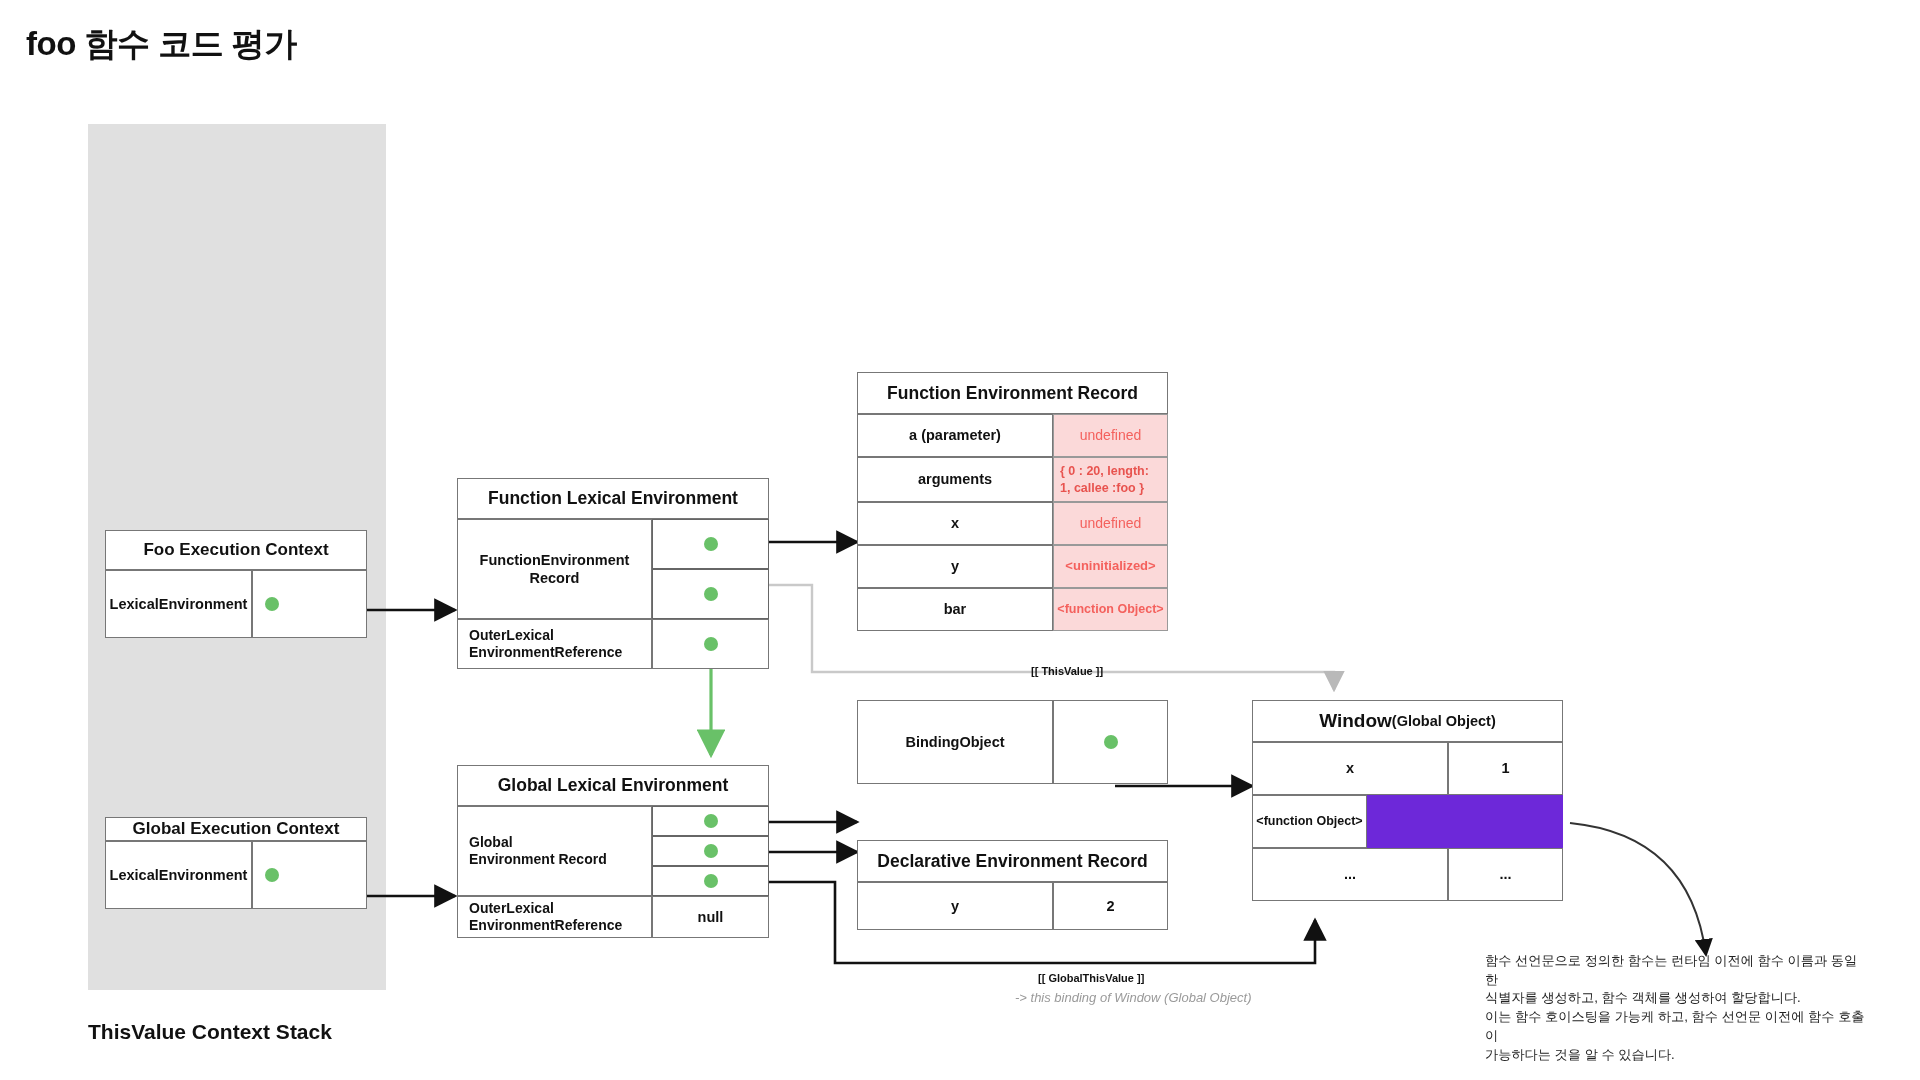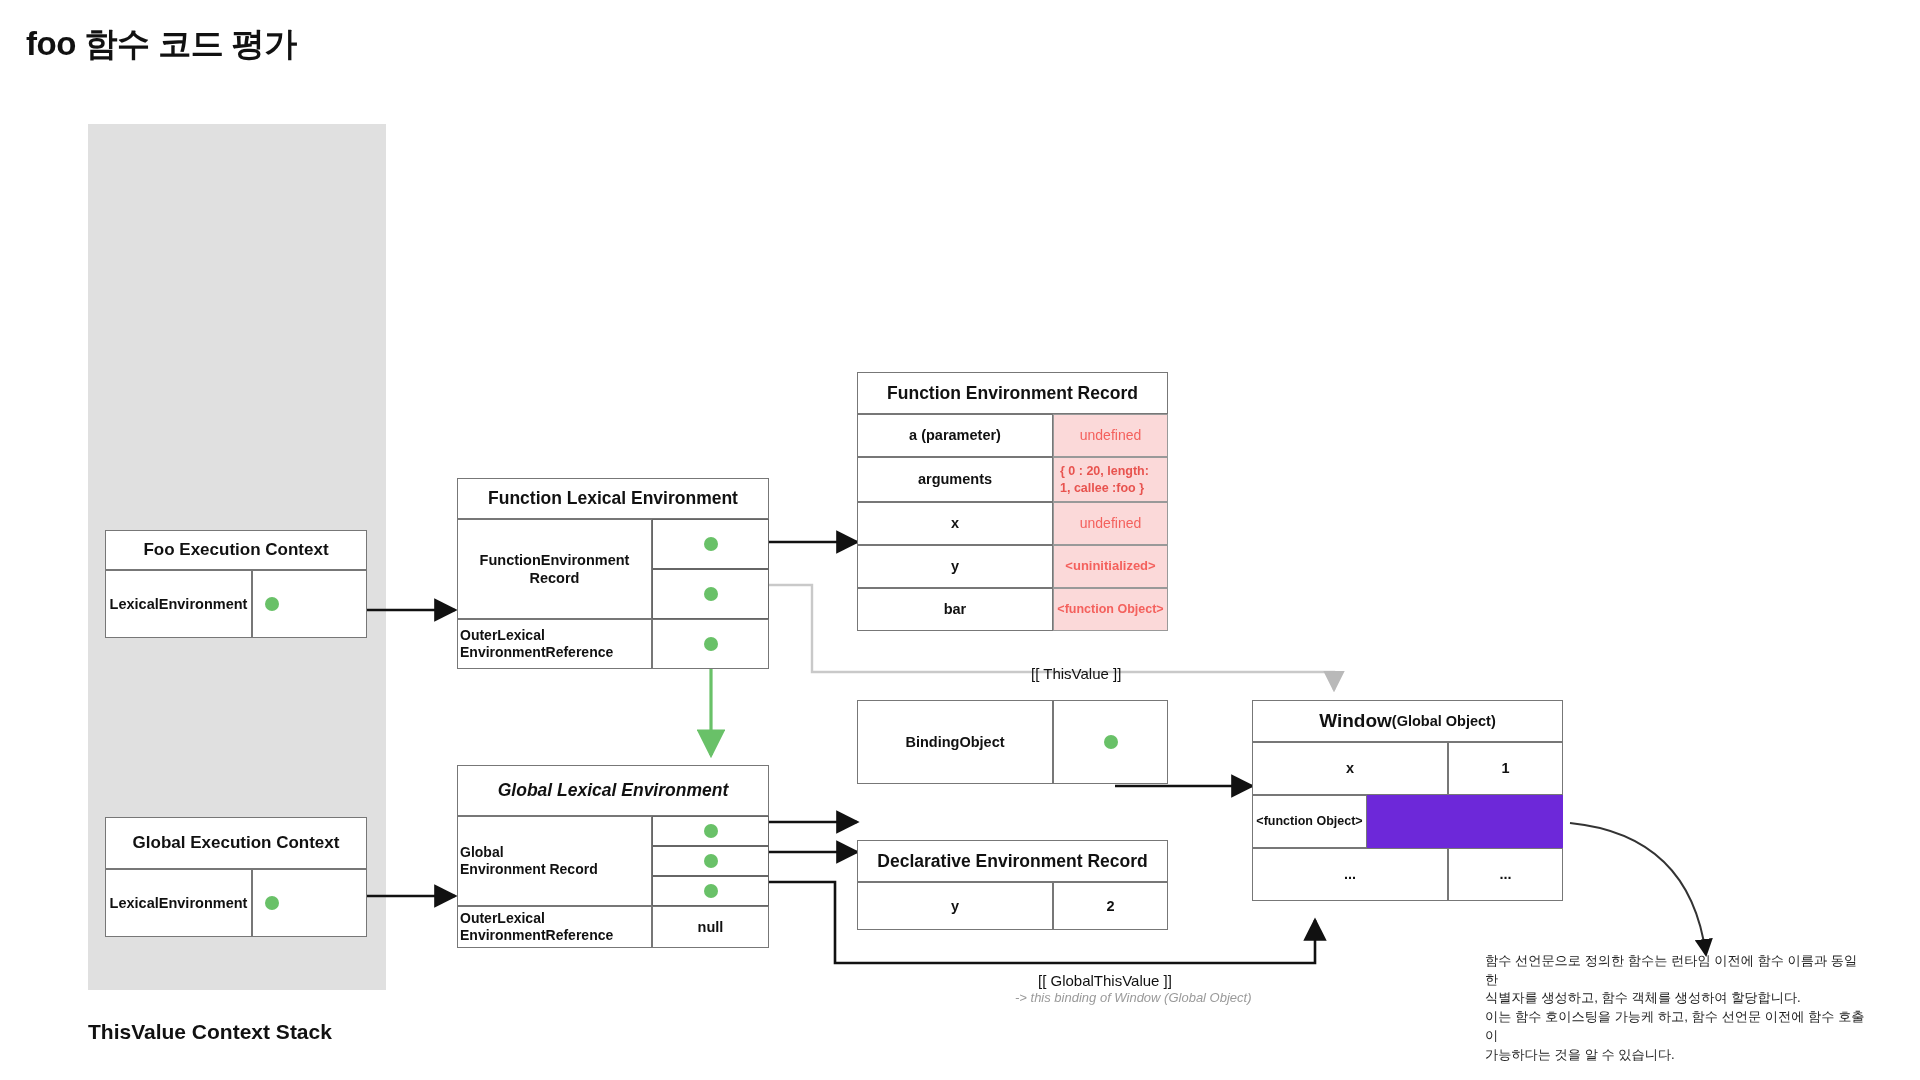--- a/index.html
+++ b/index.html
@@ -45,33 +45,33 @@
     text-align:center;color:#111111;background:#ffffff;
     line-height:1.25;
   }
   .cell.thick{border-color:#666666;}
   .cell.pink{
     background:#fbd9d9;color:#f4615d;border-color:#999999;
     font-size:14px;
   }
   .cell.pink.small{font-size:12.5px;font-weight:bold;color:#e8534f;line-height:1.3;}
   .cell.lbl{font-size:14.5px;font-weight:bold;}
-  .cell.lbl-left{justify-content:flex-start;text-align:right;padding-left:2px;font-size:14px;font-weight:bold;}
+  .cell.lbl-left{justify-content:flex-start;text-align:right;padding-left:11px;font-size:14px;font-weight:bold;}
   .cell.plain{font-size:14.5px;font-weight:bold;}
   .cell.blank{}
 
   
   .dot{
     position:absolute;width:14px;height:14px;border-radius:50%;
     background:#69c168;
   }
 
   
   .conn-label{
-    position:absolute;font-size:15px;font-weight:normal;color:#111111;white-space:nowrap;padding-left:23px;
+    position:absolute;font-size:11px;font-weight:bold;color:#111111;white-space:nowrap;padding-left:23px;
   }
   .conn-sub{
     position:absolute;font-size:13px;color:#9a9a9a;white-space:nowrap;font-style:italic;
   }
 
   
   .note{
     position:absolute;left:1485px;top:952px;width:380px;
     font-size:13.2px;line-height:1.42;color:#222222;
   }
@@ -125,21 +125,21 @@
     <div class="hdr" style="height:40px;font-size:17px;">Foo Execution Context</div>
     <div class="row">
       <div class="cell lbl" style="width:147px;height:68px;font-size:14.5px;">LexicalEnvironment</div>
       <div class="cell blank" style="width:115px;height:68px;">
         <span class="dot" style="position:relative;left:-38px;"></span>
       </div>
     </div>
   </div>
 
   <div class="box" style="left:105px;top:817px;width:262px;">
-    <div class="hdr" style="height:52px;font-size:17px;">Global Execution Context</div>
+    <div class="hdr" style="height:24px;font-size:17px;">Global Execution Context</div>
     <div class="row">
       <div class="cell lbl" style="width:147px;height:68px;font-size:14.5px;">LexicalEnvironment</div>
       <div class="cell blank" style="width:115px;height:68px;">
         <span class="dot" style="position:relative;left:-38px;"></span>
       </div>
     </div>
   </div>
 
   <div class="box" style="left:457px;top:478px;width:312px;">
     <div class="hdr" style="height:41px;font-size:17.5px;">Function Lexical Environment</div>
@@ -162,21 +162,21 @@
         <span>OuterLexical</span>
         <span>EnvironmentReference</span>
       </div>
       <div class="cell blank" style="width:117px;height:50px;">
         <span class="dot"></span>
       </div>
     </div>
   </div>
 
   <div class="box" style="left:457px;top:765px;width:312px;">
-    <div class="hdr" style="height:51px;font-size:17.5px;font-style:italic;">Global Lexical Environment</div>
+    <div class="hdr" style="height:41px;font-size:17.5px;">Global Lexical Environment</div>
     <div class="row">
       <div class="cell lbl-left" style="width:195px;height:90px;flex-direction:column;align-items:flex-start;justify-content:center;">
         <span>Global</span>
         <span>Environment Record</span>
       </div>
       <div style="width:117px;display:flex;flex-direction:column;">
         <div class="cell blank thick" style="width:117px;height:30px;">
           <span class="dot"></span>
         </div>
         <div class="cell blank thick" style="width:117px;height:30px;">

